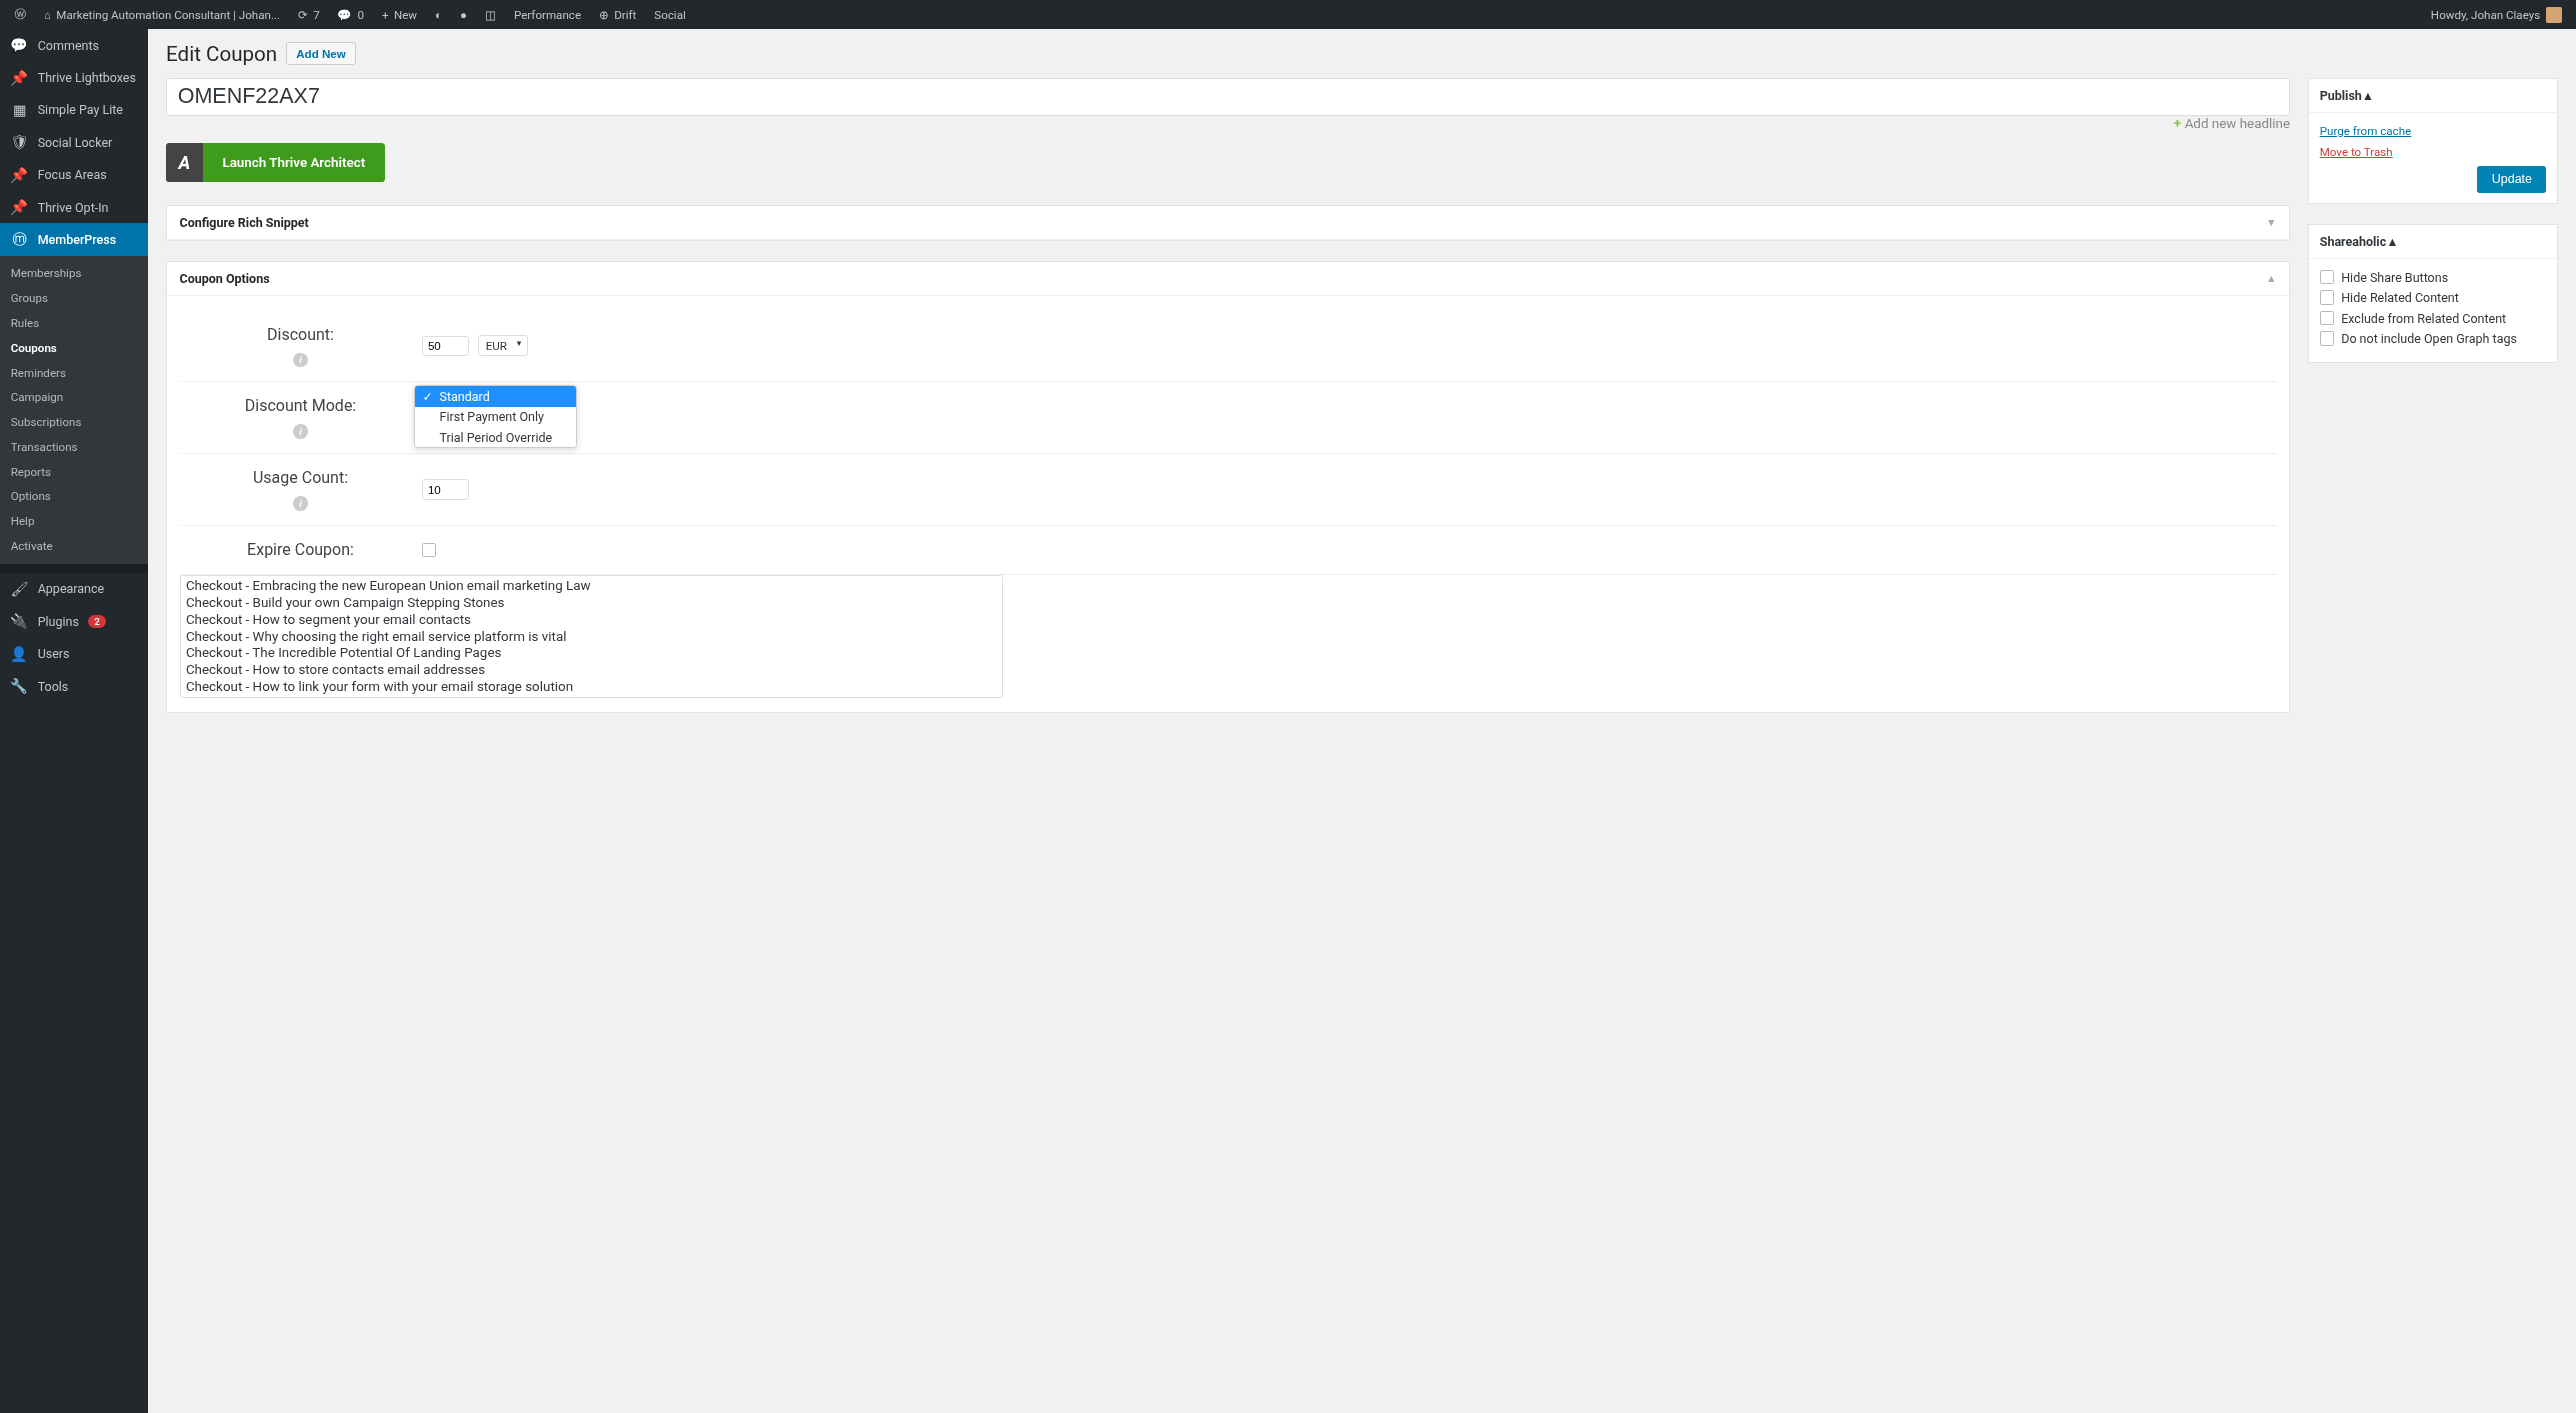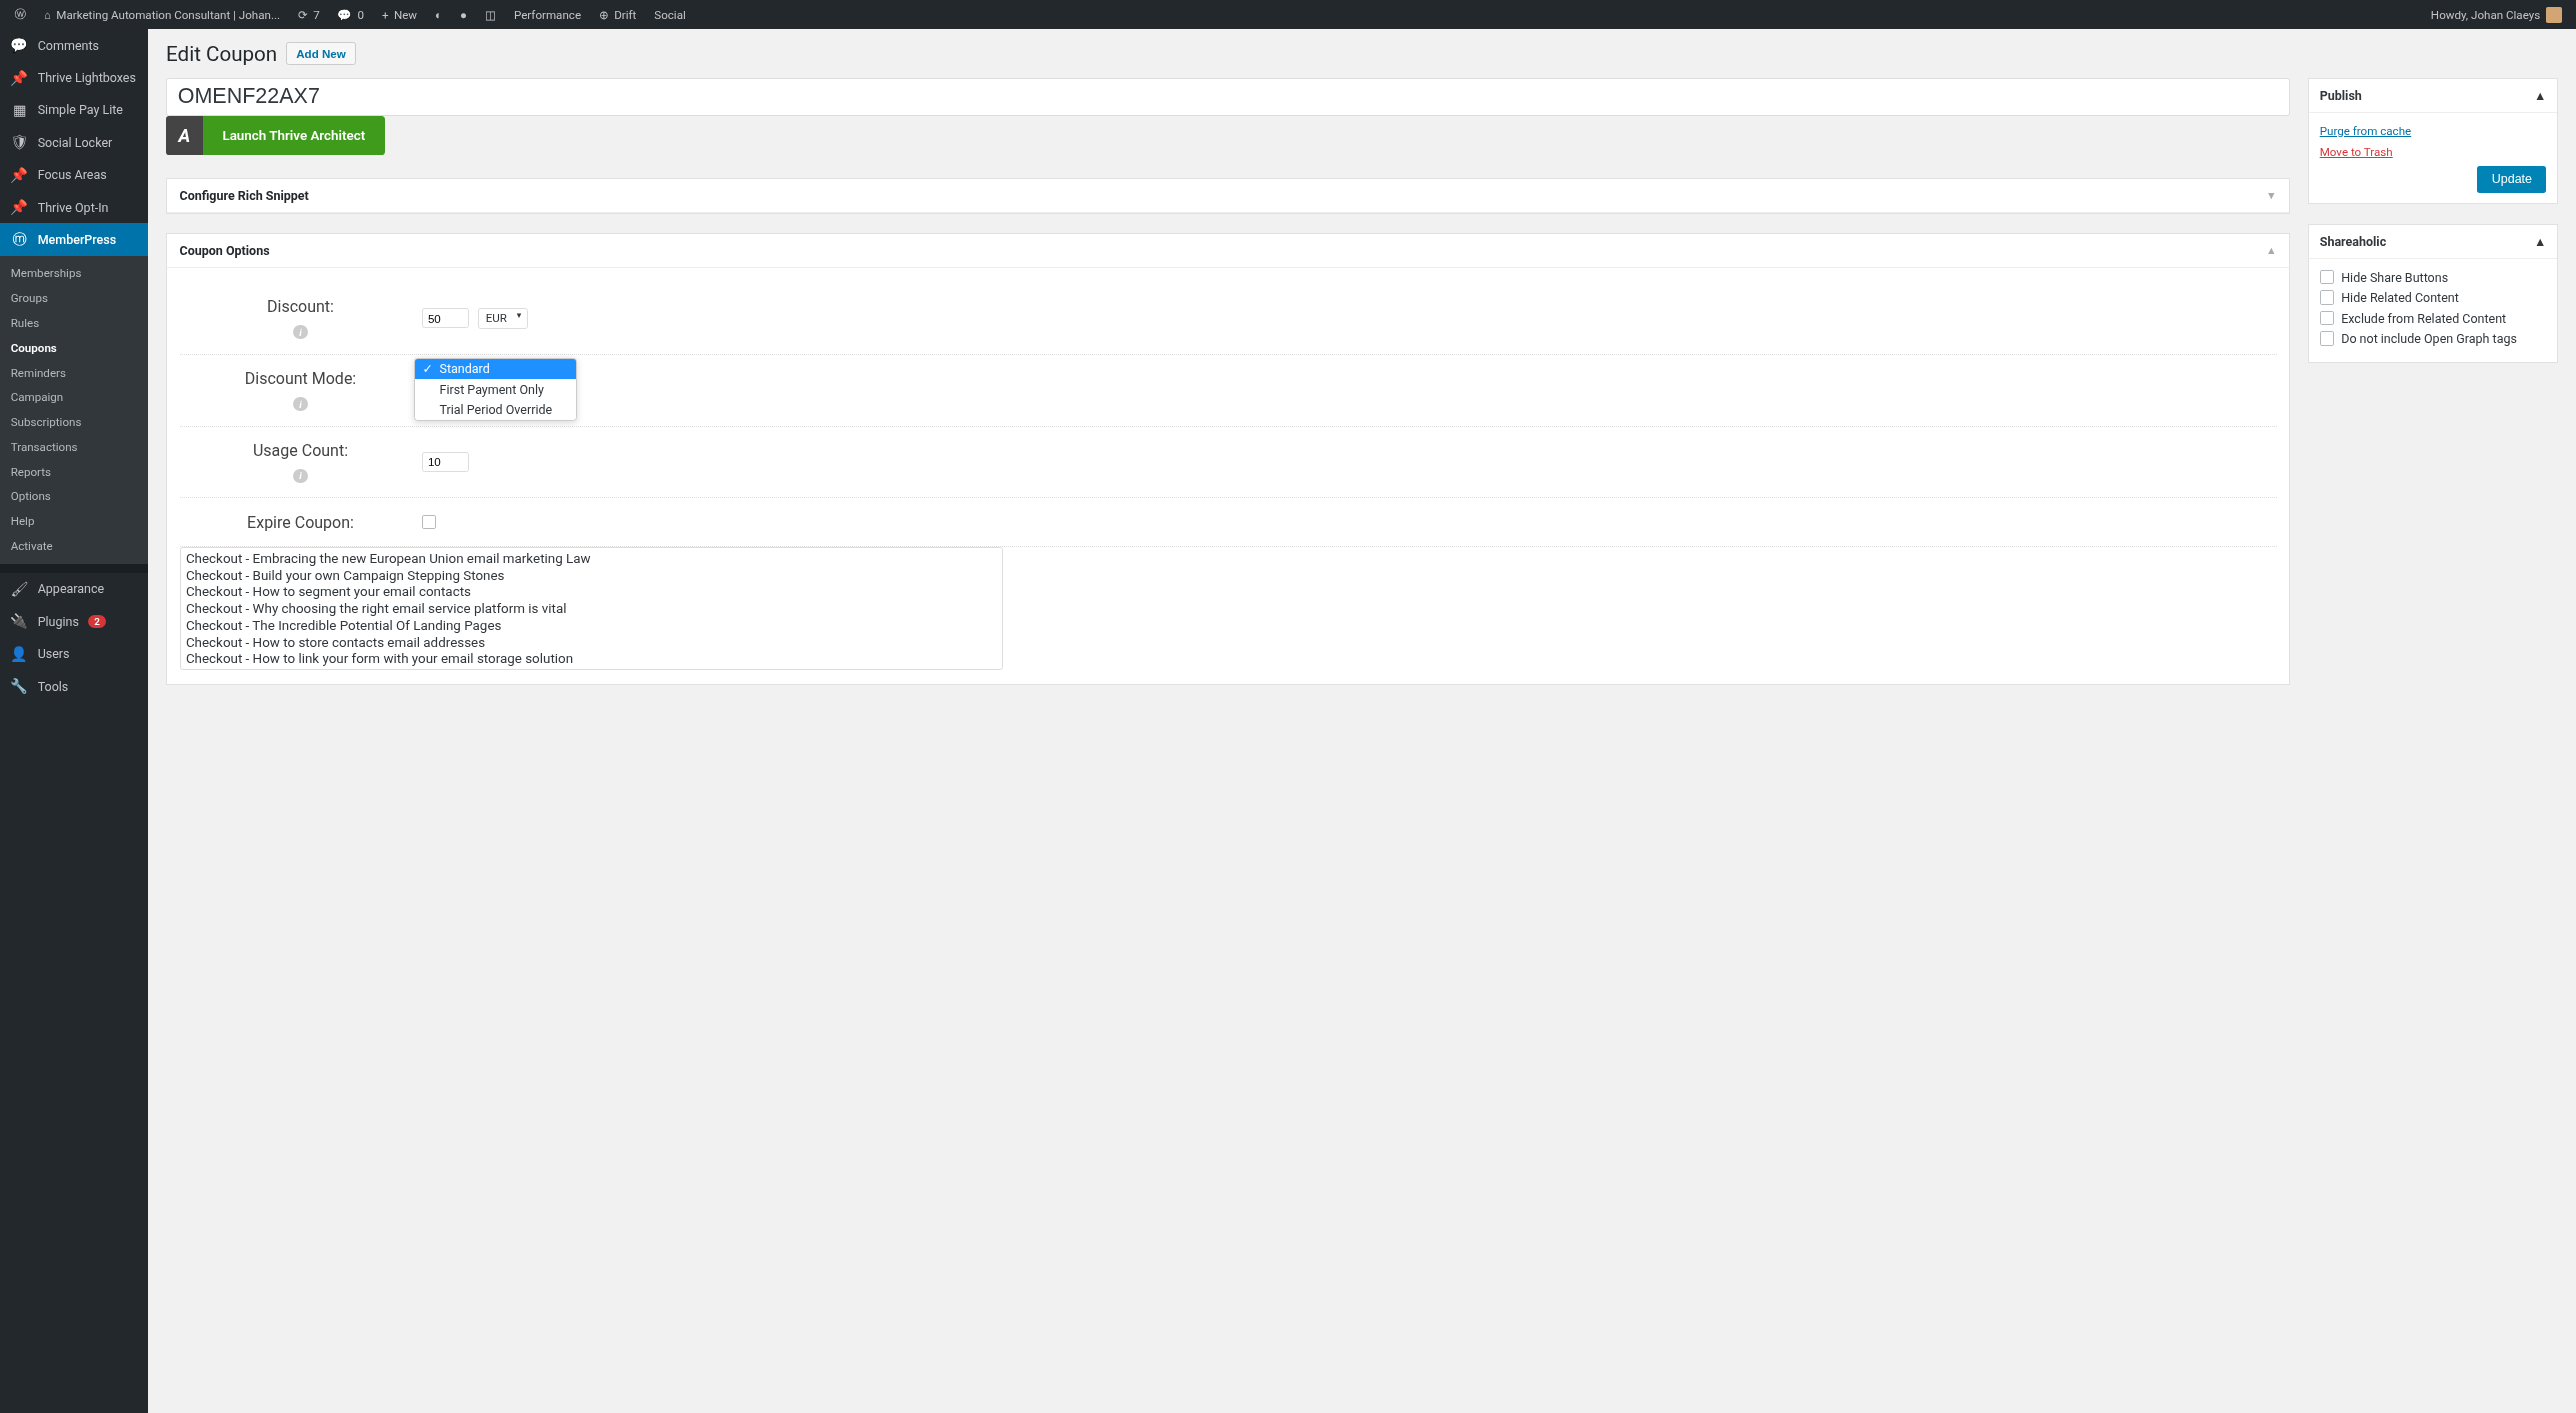--- a/index.html
+++ b/index.html
@@ -44,21 +44,21 @@
 .select::after { content: '▾'; position: absolute; right: 5.4px; top: 1.8px; font-size: 9px; }
 .dropdown { position: absolute; left: 234px; top: 3px; background: #fff; border: 0.9px solid #ccc; border-radius: 3.6px; box-shadow: 0 1.8px 7.2px rgba(0,0,0,0.15); width: 163px; z-index: 10; overflow: hidden; }
 .dropdown-item { padding: 2.7px 9px 2.7px 25px; font-size: 12.5px; cursor: pointer; position: relative; }
 .dropdown-item.selected { background: #1e90ff; color: #fff; }
 .dropdown-item.selected::before { content: '✓'; position: absolute; left: 8px; }
 .checkbox { width: 14.3px; height: 14.3px; border: 0.9px solid #b4b9be; border-radius: 1.8px; background: #fff; display: inline-block; }
 .memberships-label { font-size: 13.4px; margin-bottom: 5.4px; margin-top: 14.3px; }
 .memberships-list { border: 0.9px solid #ddd; border-radius: 2.7px; background: #fff; padding: 1.8px; width: 823px; max-width: 100%; }
 .memberships-list div { padding: 0.9px 3.6px; font-size: 13.4px; }
 .side-panel { background: #fff; border: 0.9px solid #e1e1e1; margin-bottom: 19.7px; }
-.side-panel-header { display: flex; justify-content: space-between; align-items: center; padding: 9px 10.7px; border-bottom: 0.9px solid #eee; font-size: 12.5px; font-weight: 700; }
+.side-panel-header { display: flex; align-items: center; padding: 9px 10.7px; border-bottom: 0.9px solid #eee; font-size: 12.5px; font-weight: 700; }
 .side-panel-body { padding: 10.7px; }
 .link { color: #0073aa; text-decoration: underline; cursor: pointer; display: block; margin-bottom: 7.2px; }
 .link.danger { color: #d63638; }
 .btn-primary { background: #0083b5; color: #fff; border: none; border-radius: 2.7px; padding: 6.3px 14.3px; font-size: 12.5px; font-weight: 500; cursor: pointer; float: right; }
 .publish-body { display: flow-root; }
 .share-row { display: flex; align-items: center; gap: 7.2px; margin-bottom: 5.4px; font-size: 12.5px; }
 .badge { background: #d63638; color: #fff; border-radius: 9px; padding: 0.9px 6.3px; font-size: 9.8px; font-weight: 600; }
 </style>
 </head>
 <body>
@@ -169,20 +169,21 @@
   <div class="content">
     <div class="page-header">
       <h1 class="page-title">Edit Coupon</h1>
       <button class="btn-outline">Add New</button>
     </div>
 
     <div class="main-cols">
       <div class="main-left">
         <input class="title-input" value="OMENF22AX7" style="">
 
+        <div class="add-headline"><span class="plus">+</span><span>Add new headline</span></div>
 
         <div class="thrive-btn">
           <div class="logo">A</div>
           <div class="label">Launch Thrive Architect</div>
         </div>
 
         <div class="panel">
           <div class="panel-header">
             <span>Configure Rich Snippet</span>
             <span class="toggle">▼</span>

